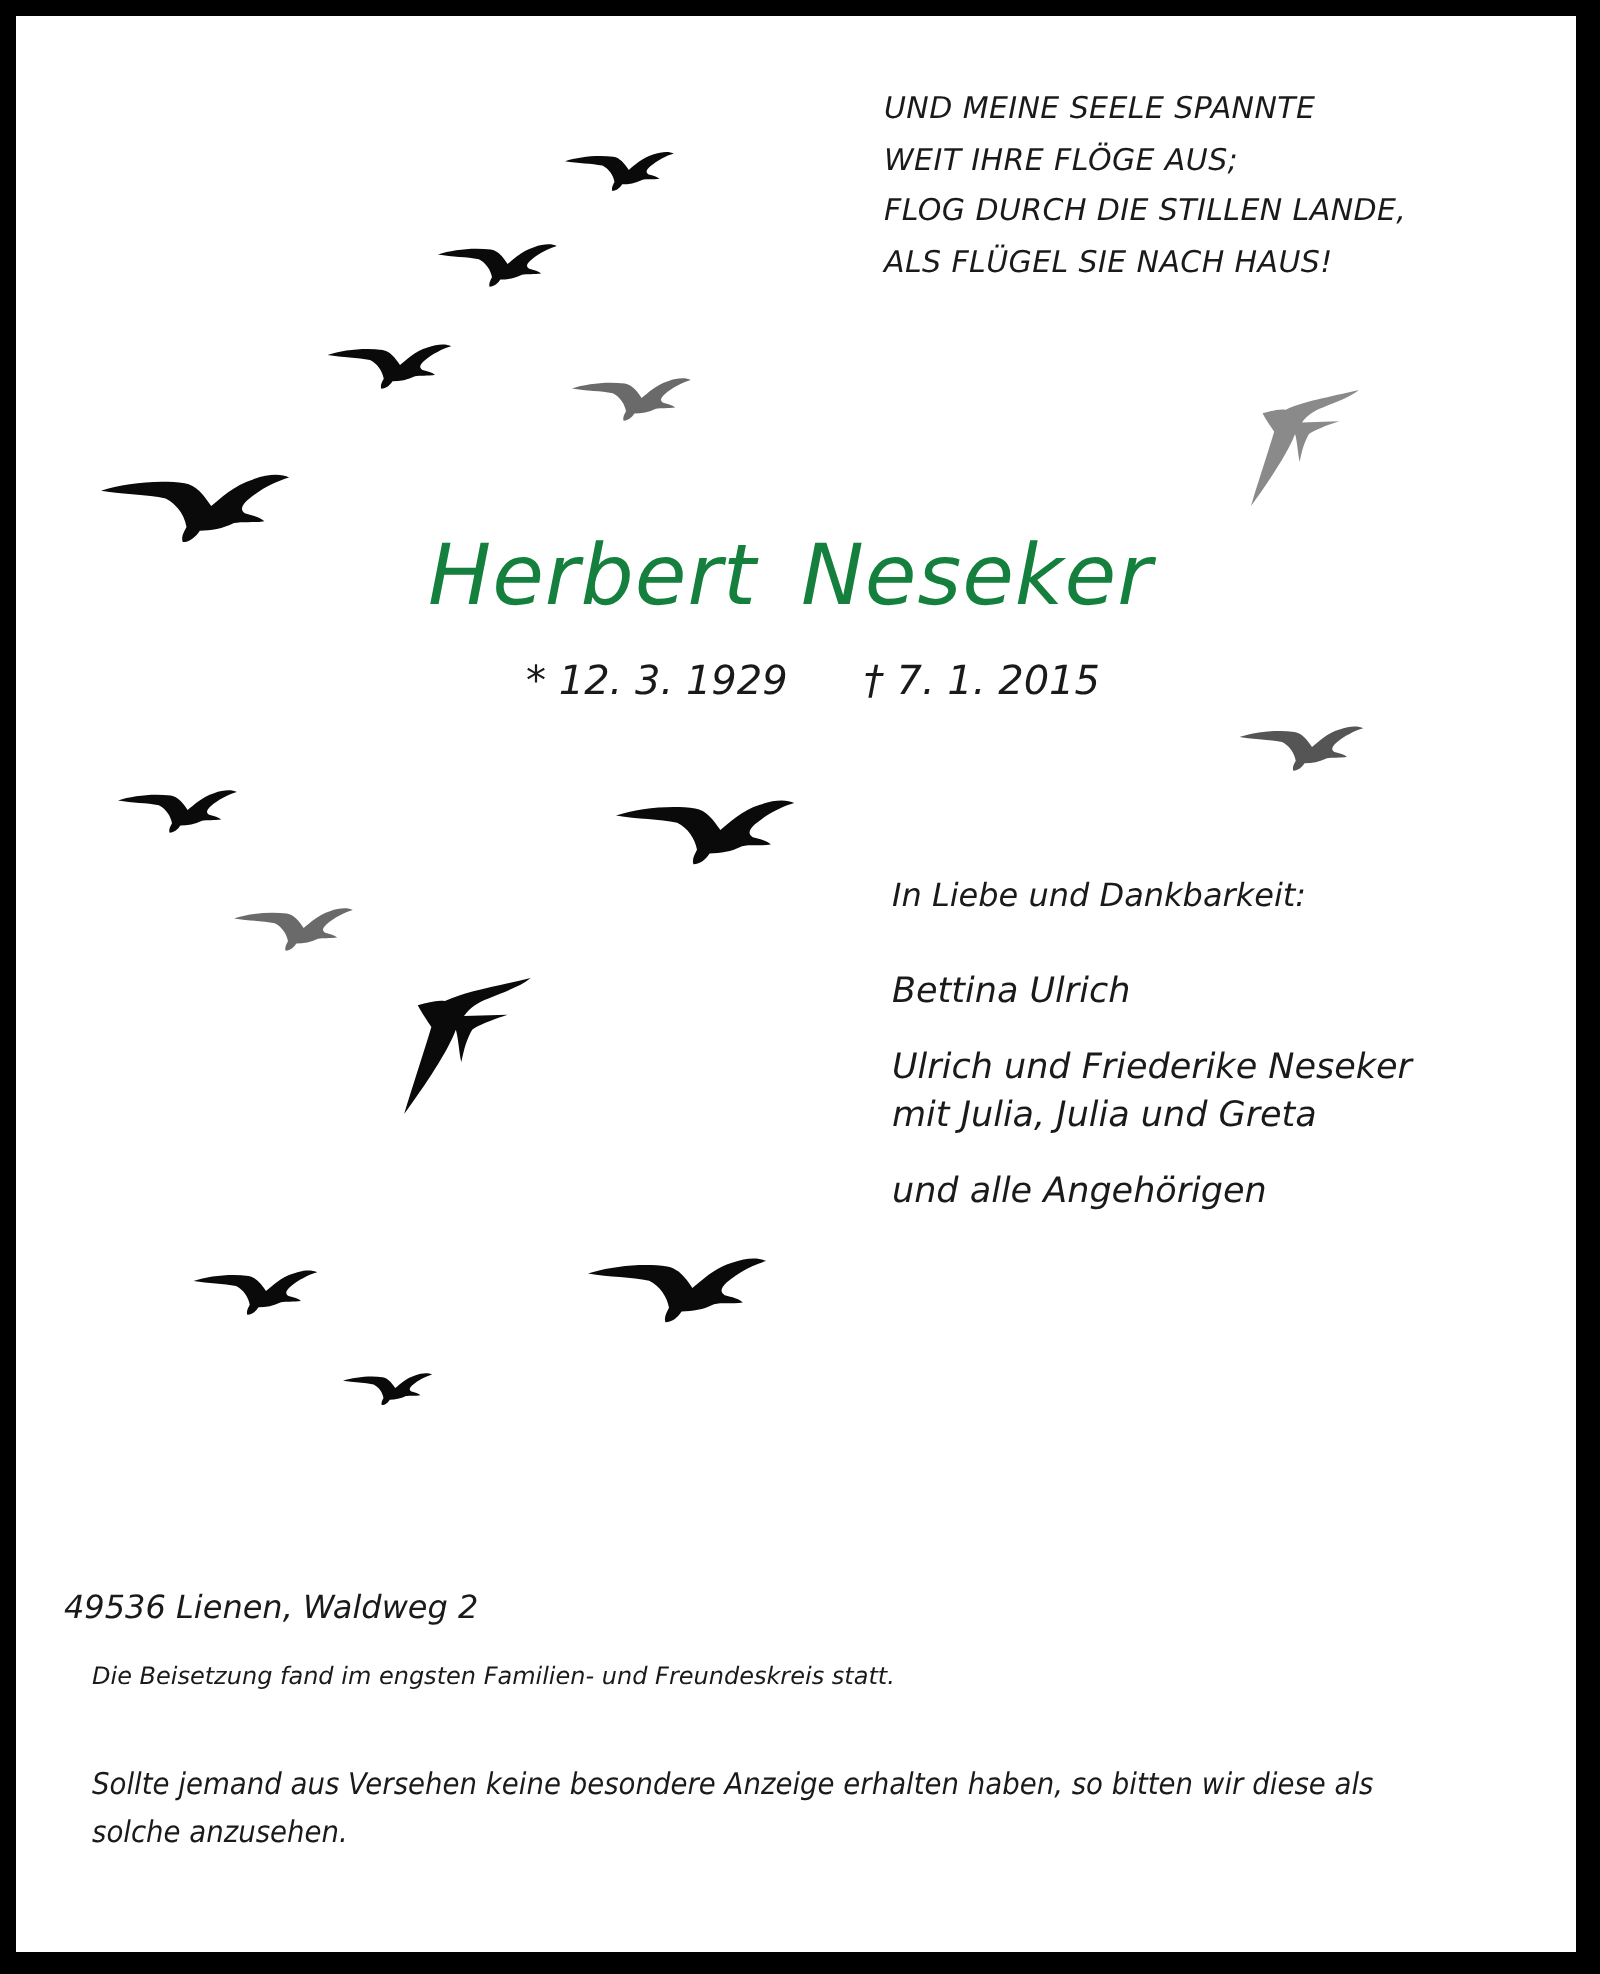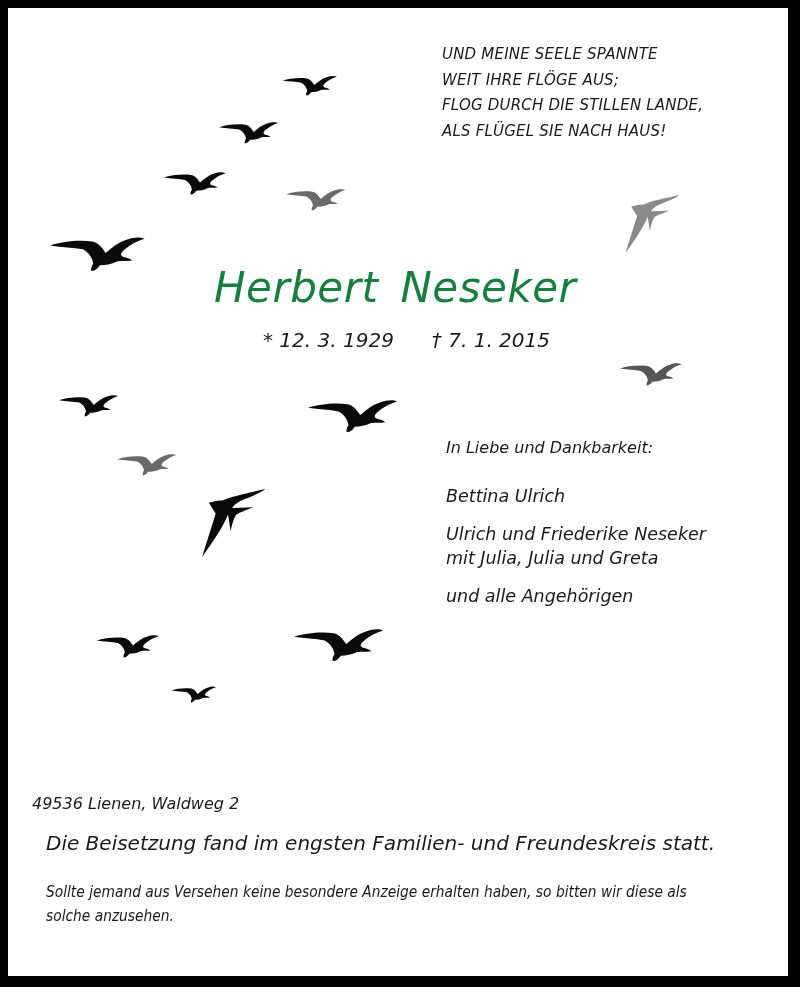--- a/index.html
+++ b/index.html
@@ -12,21 +12,21 @@
   .poem { left: 442px; top: 42px; font-size: 15px; line-height: 25.5px; letter-spacing: 0.2px; }
   .poem div { height: 25.5px; }
   .name { left: 214px; top: 263px; font-size: 42px; letter-spacing: 0.5px; color: #15803d; font-style: italic; }
   .name span + span { margin-left: 22px; }
   .dates { left: 263px; top: 328px; font-size: 20px; }
   .dates .death { margin-left: 38px; }
   .thanks { left: 446px; top: 438px; font-size: 16px; }
   .mourners { left: 446px; top: 484px; font-size: 17.5px; line-height: 24px; }
   .mourners .grp { margin-bottom: 14px; }
   .addr { left: 32px; top: 794px; font-size: 16px; }
-  .funeral { left: 46px; top: 831px; font-size: 20px; }
+  .funeral { left: 46px; top: 831px; font-size: 12px; }
   .note { left: 46px; top: 880px; font-size: 15px; line-height: 24px; white-space: normal; width: 720px; transform: scaleX(0.92); transform-origin: left top; }
   .bird { position: absolute; }
   .bird svg { display: block; width: 100%; height: 100%; }
 </style>
 </head>
 <body>
 
 <svg width="0" height="0" style="position:absolute">
   <defs>
     <symbol id="gull" viewBox="0 0 100 40">

